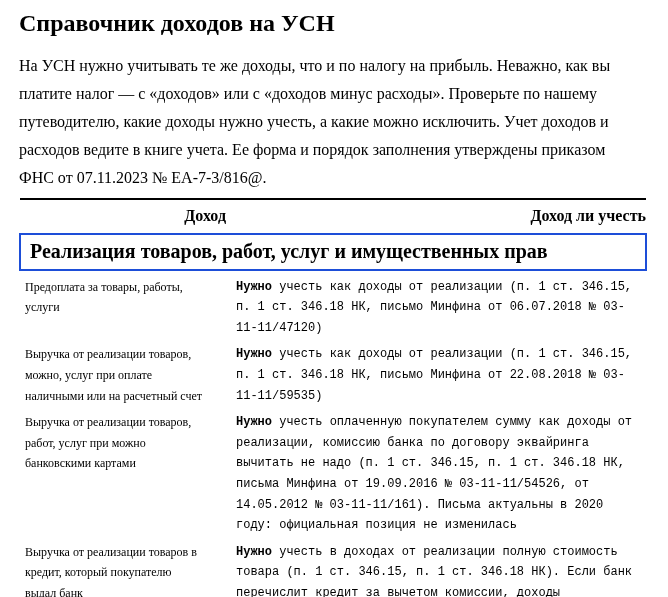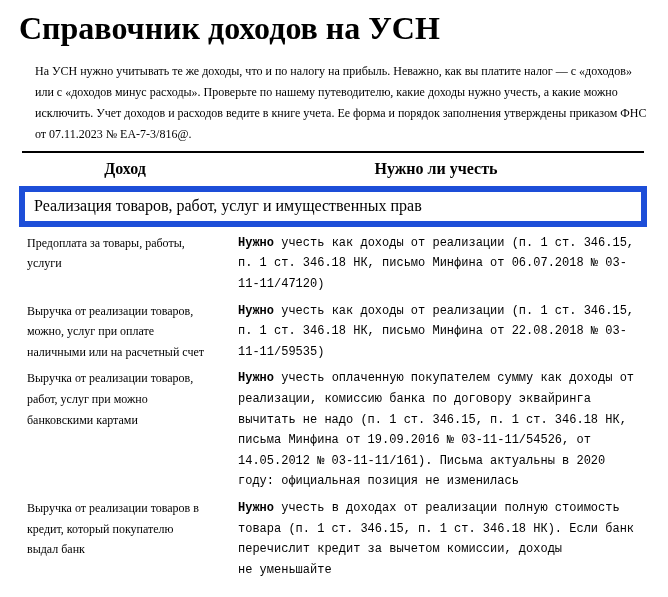--- a/index.html
+++ b/index.html
@@ -10,50 +10,50 @@
     color: #000000;
     font-family: "Liberation Serif", "DejaVu Serif", serif;
   }
   .page {
     width: 668px;
     min-height: 597px;
     padding: 6px 20px 10px 19px;
     background: #ffffff;
   }
   h1.page-title {
-    font-size: 32px;
+    font-size: 24px;
     font-weight: bold;
     line-height: 1.15;
     margin: 4px 0 14px 0;
     color: #000000;
   }
   .intro {
-    font-size: 12px;
-    line-height: 21px;
+    font-size: 16px;
+    line-height: 28px;
     width: 614px;
-    margin: 0 0 6px 16px;
+    margin: 0 0 6px 0;
   }
   table.income-table {
     width: 628px;
     border-collapse: collapse;
     table-layout: fixed;
     border-top: 2px solid #000000;
   }
   table.income-table col.c1 { width: 206px; }
   table.income-table th {
     font-size: 16px;
     font-weight: bold;
-    text-align: center;
+    text-align: right;
     padding: 6px 0 7px 0;
     line-height: 1.25;
   }
   td.section-cell {
-    border: 6px solid #1d4ed8;
-    font-size: 16px;
-    font-weight: normal;
+    border: 2px solid #1d4ed8;
+    font-size: 20px;
+    font-weight: bold;
     padding: 4px 8px 5px 9px;
     line-height: 1.25;
   }
   td.income-cell, td.answer-cell {
     vertical-align: top;
     font-size: 12px;
     line-height: 20.6px;
     padding-top: 6px;
     padding-bottom: 0;
   }
@@ -78,21 +78,21 @@
   <p class="intro">На УСН нужно учитывать те же доходы, что и по налогу на прибыль. Неважно, как вы платите налог — с «доходов» или с «доходов минус расходы». Проверьте по нашему путеводителю, какие доходы нужно учесть, а какие можно исключить. Учет доходов и расходов ведите в книге учета. Ее форма и порядок заполнения утверждены приказом ФНС от 07.11.2023 № ЕА-7-3/816@.</p>
 
   <table class="income-table">
     <colgroup>
       <col class="c1">
       <col class="c2">
     </colgroup>
     <thead>
       <tr>
         <th>Доход</th>
-        <th>Нужно ли учесть</th>
+        <th>Доход ли учесть</th>
       </tr>
     </thead>
     <tbody>
       <tr>
         <td class="section-cell" colspan="2">Реализация товаров, работ, услуг и имущественных прав</td>
       </tr>
 
       <tr>
         <td class="income-cell">Предоплата за товары, работы, услуги</td>
         <td class="answer-cell">

